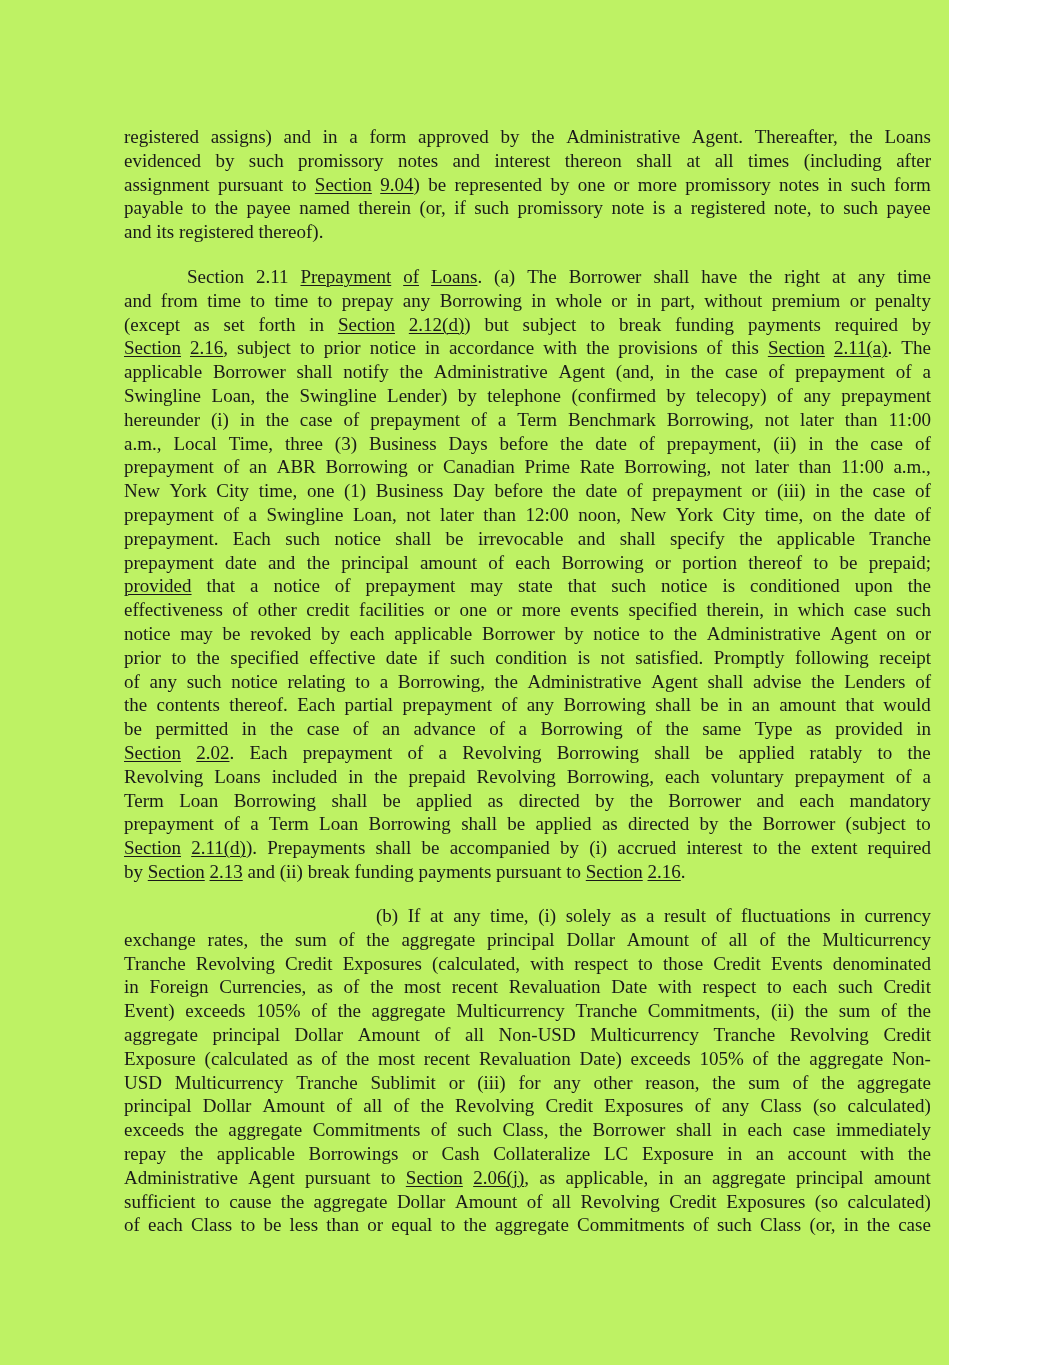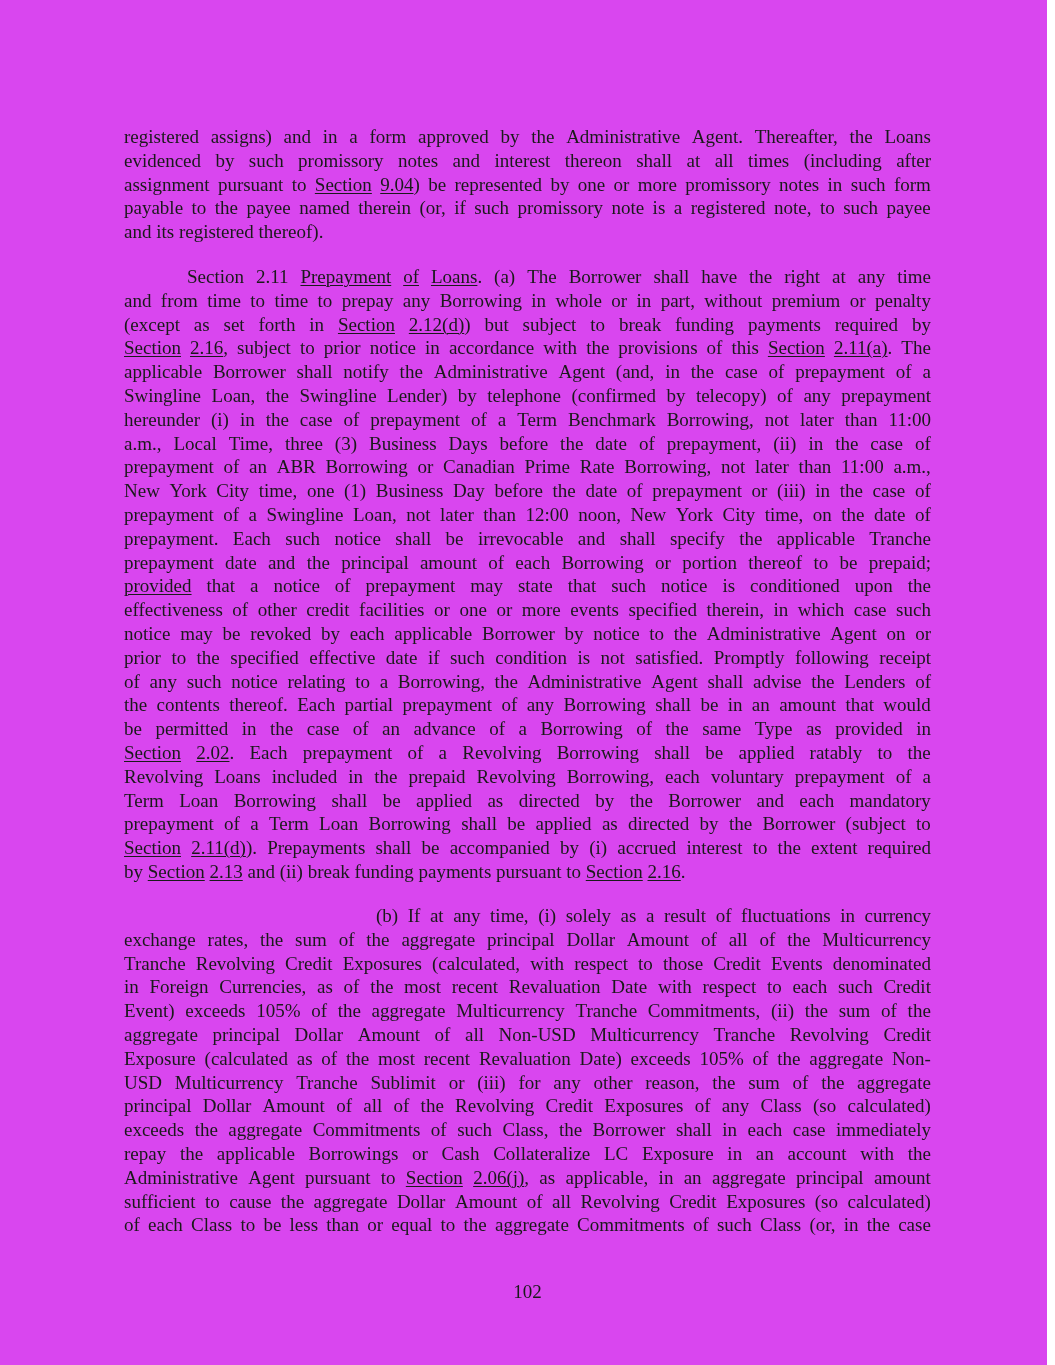--- a/index.html
+++ b/index.html
@@ -1,18 +1,18 @@
 <!DOCTYPE html>
 <html><head>
 <meta charset="utf-8">
 <style>
   html, body { margin: 0; padding: 0; background: #ffffff; }
   body { width: 1055px; height: 1365px; position: relative; overflow: hidden; }
   .page {
-    position: absolute; left: 0; top: 0; width: 1047px; height: 1365px; background: #d946ef;
+    position: absolute; left: 0; top: 0; width: 949px; height: 1365px; background: #bef264;
   }
   .text {
     position: absolute; left: 124px; width: 807px;
     font-family: "Liberation Serif", serif; font-size: 19px; color: #1a1a1a;
   }
   .line {
     display: block; height: 23.8px; line-height: 23.8px;
     text-align: justify; text-align-last: justify; white-space: nowrap;
   }
   .line.last { text-align-last: left; }
@@ -164,14 +164,13 @@
       <div class="line">
         <div style="display: flex; justify-content: space-between; white-space: pre;"><span><span>Administrative</span></span><span><span>Agent</span></span><span><span>pursuant</span></span><span><span>to</span></span><span><span class="u">Section</span></span><span><span class="u">2.06(j)</span><span>,</span></span><span><span>as</span></span><span><span>applicable,</span></span><span><span>in</span></span><span><span>an</span></span><span><span>aggregate</span></span><span><span>principal</span></span><span><span>amount</span></span></div>
       </div>
       <div class="line">
         <div style="display: flex; justify-content: space-between; white-space: pre;"><span><span>sufficient</span></span><span><span>to</span></span><span><span>cause</span></span><span><span>the</span></span><span><span>aggregate</span></span><span><span>Dollar</span></span><span><span>Amount</span></span><span><span>of</span></span><span><span>all</span></span><span><span>Revolving</span></span><span><span>Credit</span></span><span><span>Exposures</span></span><span><span>(so</span></span><span><span>calculated)</span></span></div>
       </div>
       <div class="line">
         <div style="display: flex; justify-content: space-between; white-space: pre;"><span><span>of</span></span><span><span>each</span></span><span><span>Class</span></span><span><span>to</span></span><span><span>be</span></span><span><span>less</span></span><span><span>than</span></span><span><span>or</span></span><span><span>equal</span></span><span><span>to</span></span><span><span>the</span></span><span><span>aggregate</span></span><span><span>Commitments</span></span><span><span>of</span></span><span><span>such</span></span><span><span>Class</span></span><span><span>(or,</span></span><span><span>in</span></span><span><span>the</span></span><span><span>case</span></span></div>
       </div>
     </div>
-  <div class="page-number">102</div>
 </div>
 
 </body></html>

